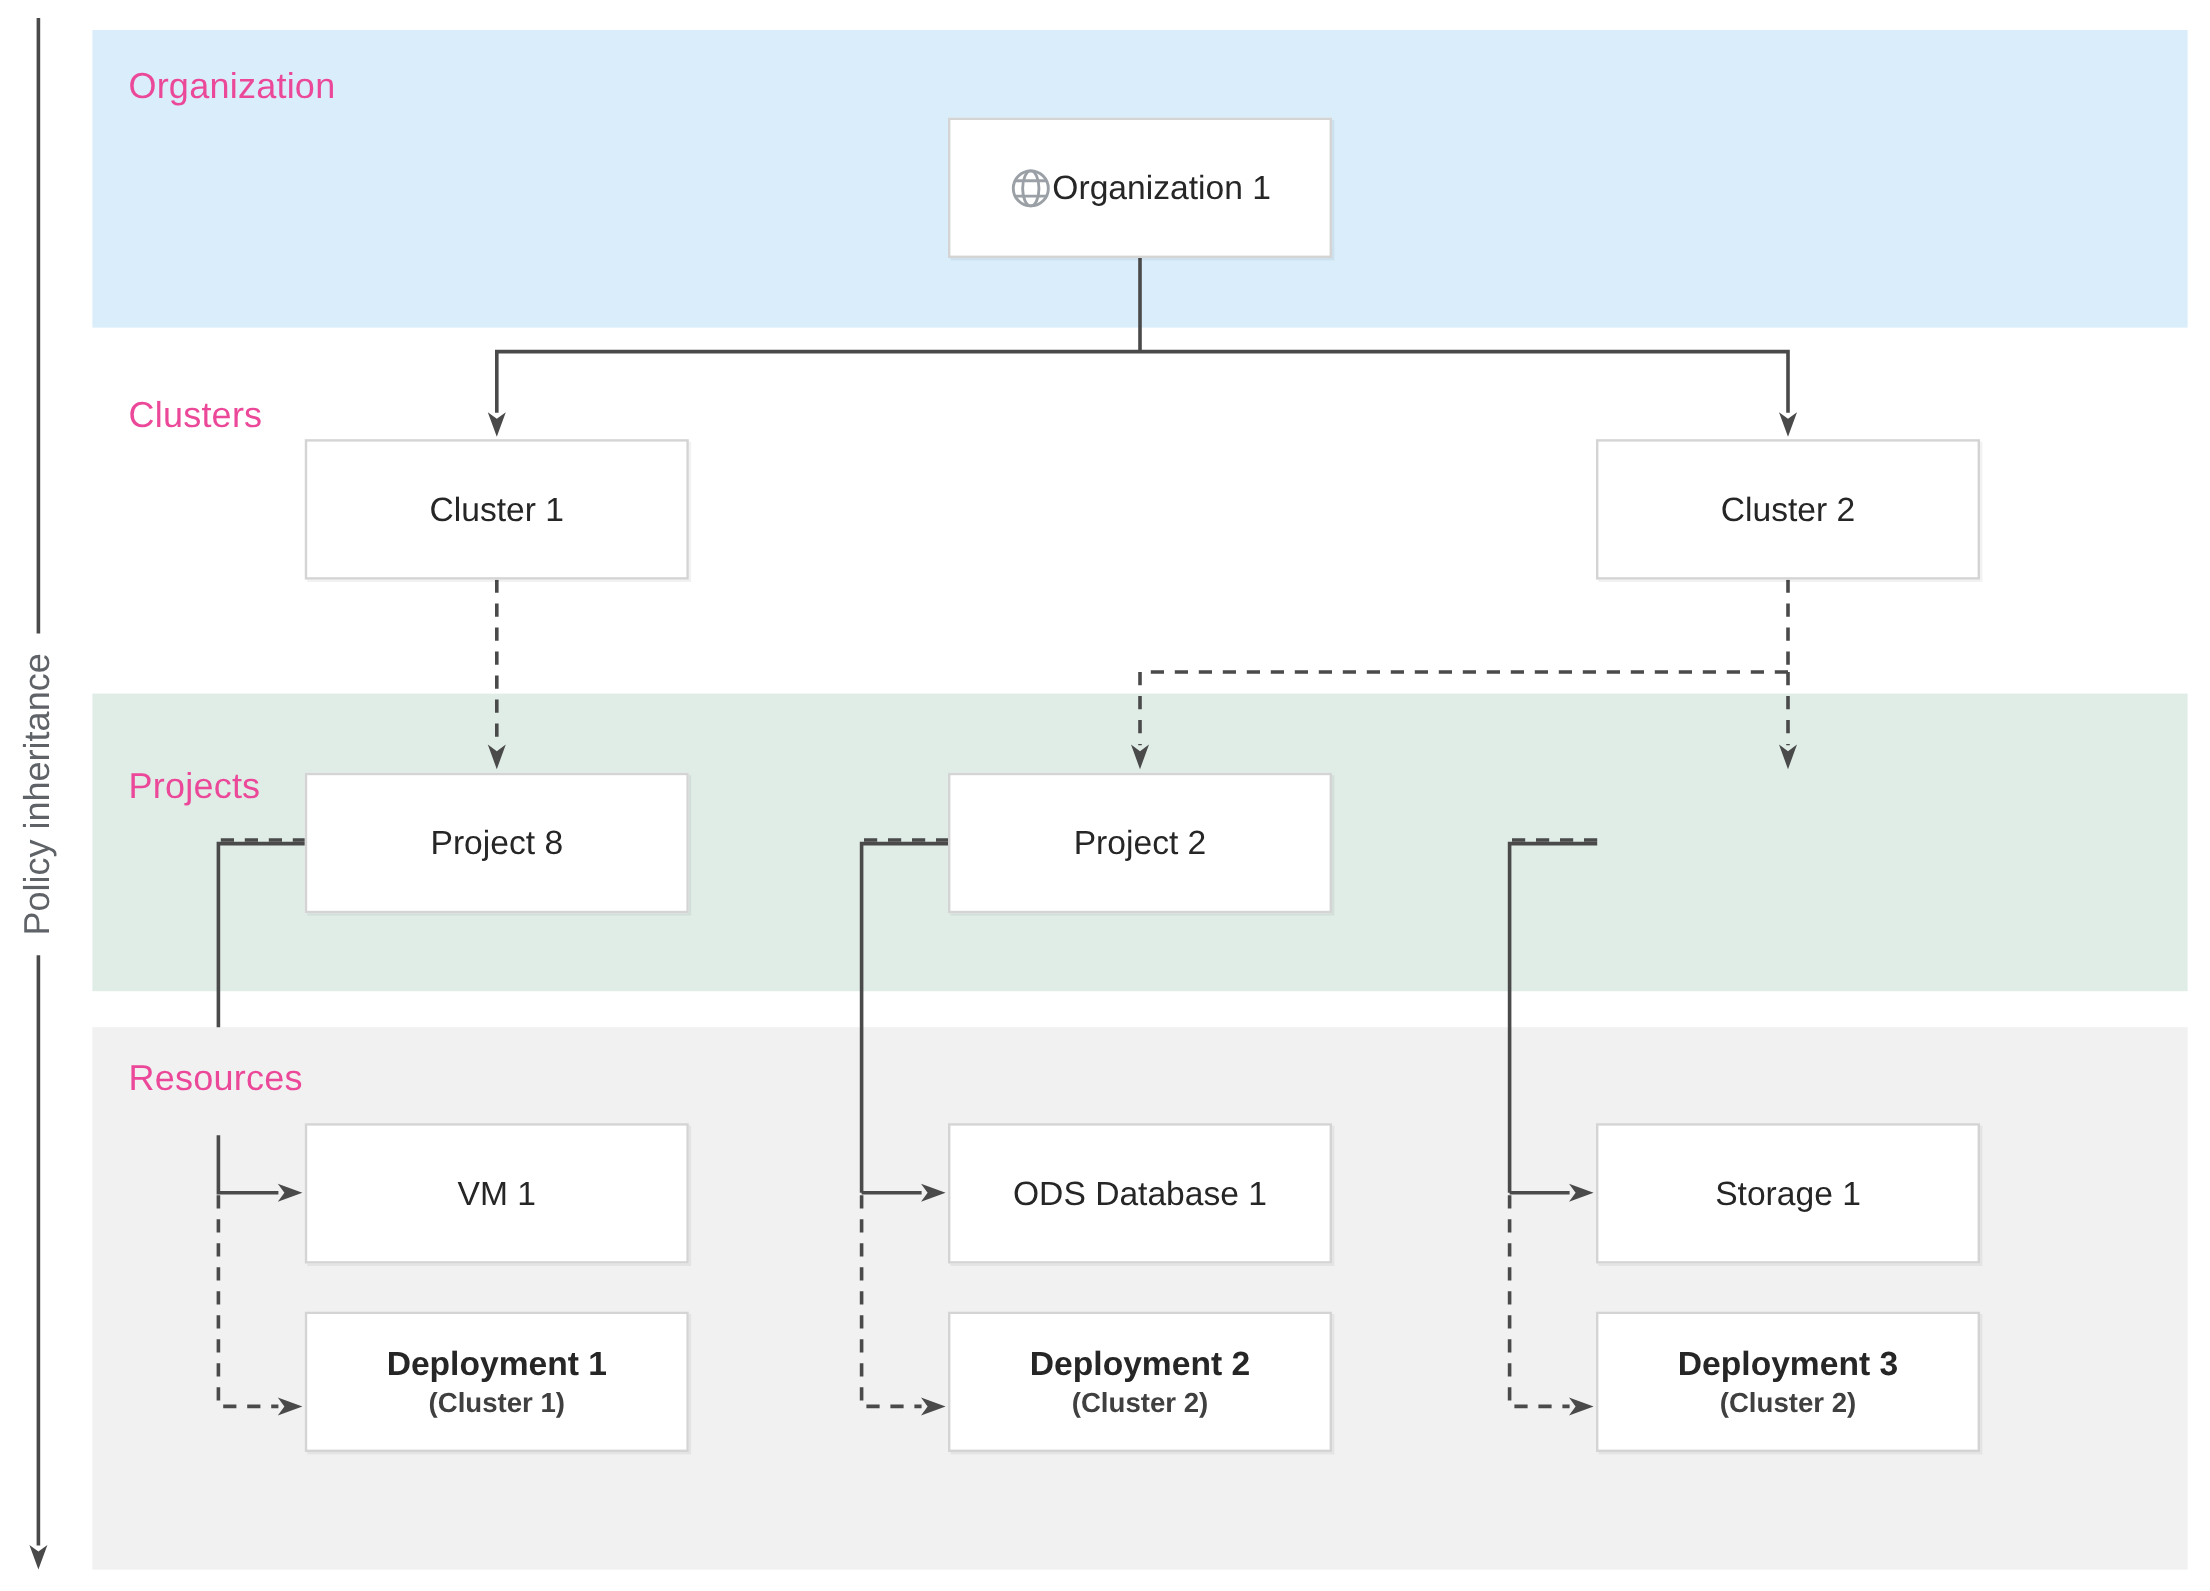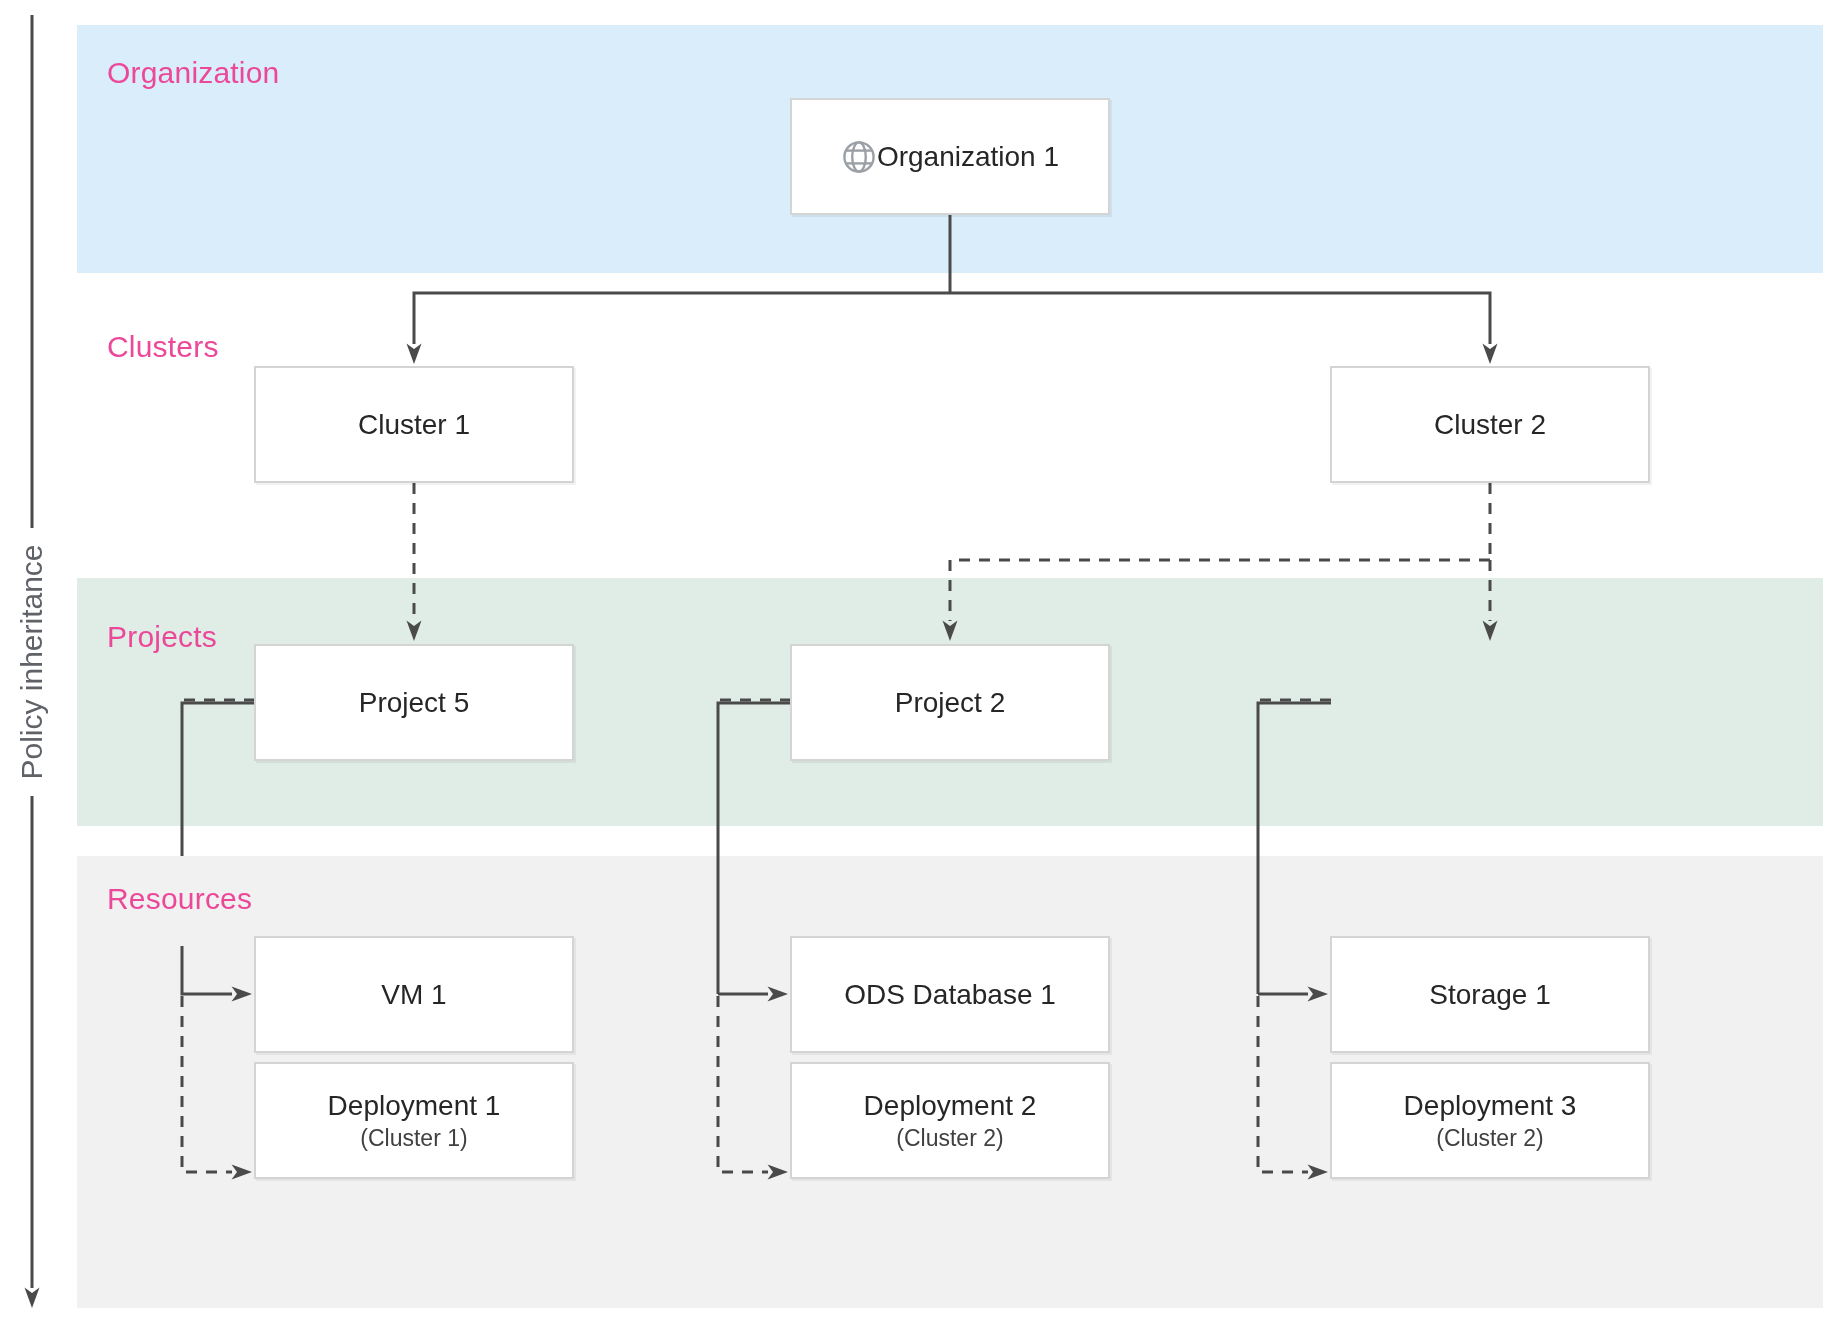--- a/index.html
+++ b/index.html
@@ -10,21 +10,21 @@
   .band{position:absolute;left:77px;width:1746px;z-index:1;}
   .band-organization{top:25px;height:248px;background:#d9edfa;}
   .band-projects{top:578px;height:248px;background:#dfede6;}
   .band-resources{top:856px;height:452px;background:#f1f1f1;}
   .band-label{
     position:absolute;left:107px;z-index:4;font-size:30px;color:#ec4899;
     letter-spacing:0.2px;white-space:nowrap;
   }
   .lbl-organization{top:56px;}
   .lbl-clusters{top:330px;}
-  .lbl-projects{top:620px;}
+  .lbl-projects{top:639px;}
   .lbl-resources{top:882px;}
   svg.connectors{position:absolute;left:0;top:0;z-index:2;}
   .node{
     position:absolute;width:320px;height:117px;background:#ffffff;
     border:2px solid #d4d4d4;box-sizing:border-box;z-index:3;
     display:flex;flex-direction:column;align-items:center;justify-content:center;
     font-size:28px;color:#262626;text-align:center;line-height:1.2;
     box-shadow:2px 2px 0 rgba(0,0,0,0.05);
   }
   .node-org{flex-direction:row;}
@@ -34,21 +34,21 @@
     position:absolute;left:32px;top:662px;z-index:4;
     transform:translate(-50%,-50%) rotate(-90deg);
     font-size:30px;color:#5f6368;white-space:nowrap;
   }
   
   .c1{left:254px;} .c2{left:790px;} .c3{left:1330px;}
   .r-org{top:98px;left:790px;}
   .r-cluster{top:366px;}
   .r-project{top:644px;}
   .r-res1{top:936px;}
-  .r-res2{top:1062px;}
+  .r-res2{top:1093px;font-weight:bold;}
 </style>
 </head>
 <body>
 
 <div class="canvas">
 
   <div class="band band-organization"></div>
   <div class="band band-projects"></div>
   <div class="band band-resources"></div>
 
@@ -112,21 +112,21 @@
   </div>
 
   <div class="node c1 r-cluster">
     <span class="node-label">Cluster 1</span>
   </div>
   <div class="node c3 r-cluster">
     <span class="node-label">Cluster 2</span>
   </div>
 
   <div class="node c1 r-project">
-    <span class="node-label">Project 5</span>
+    <span class="node-label">Project 8</span>
   </div>
   <div class="node c2 r-project">
     <span class="node-label">Project 2</span>
   </div>
 
   <div class="node c1 r-res1">
     <span class="node-label">VM 1</span>
   </div>
   <div class="node c2 r-res1">
     <span class="node-label">ODS Database 1</span>

